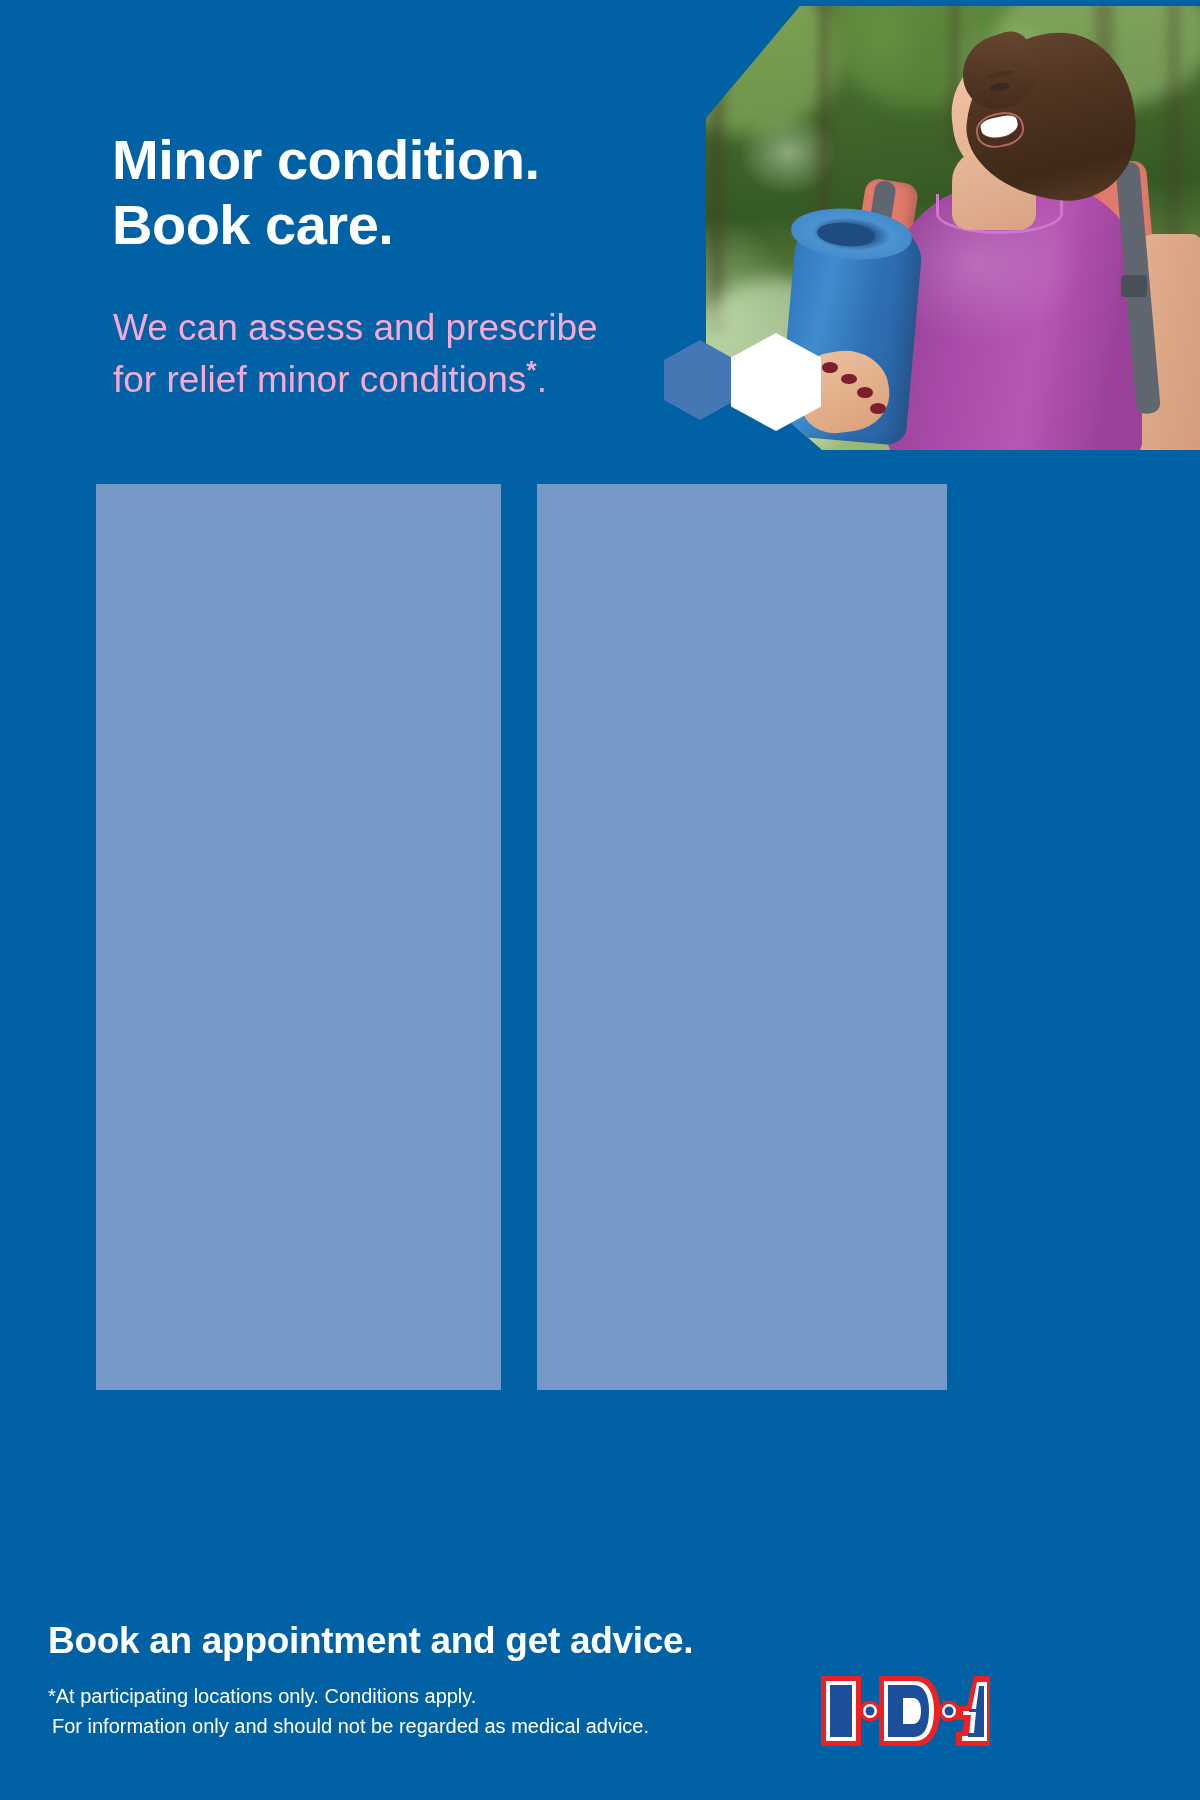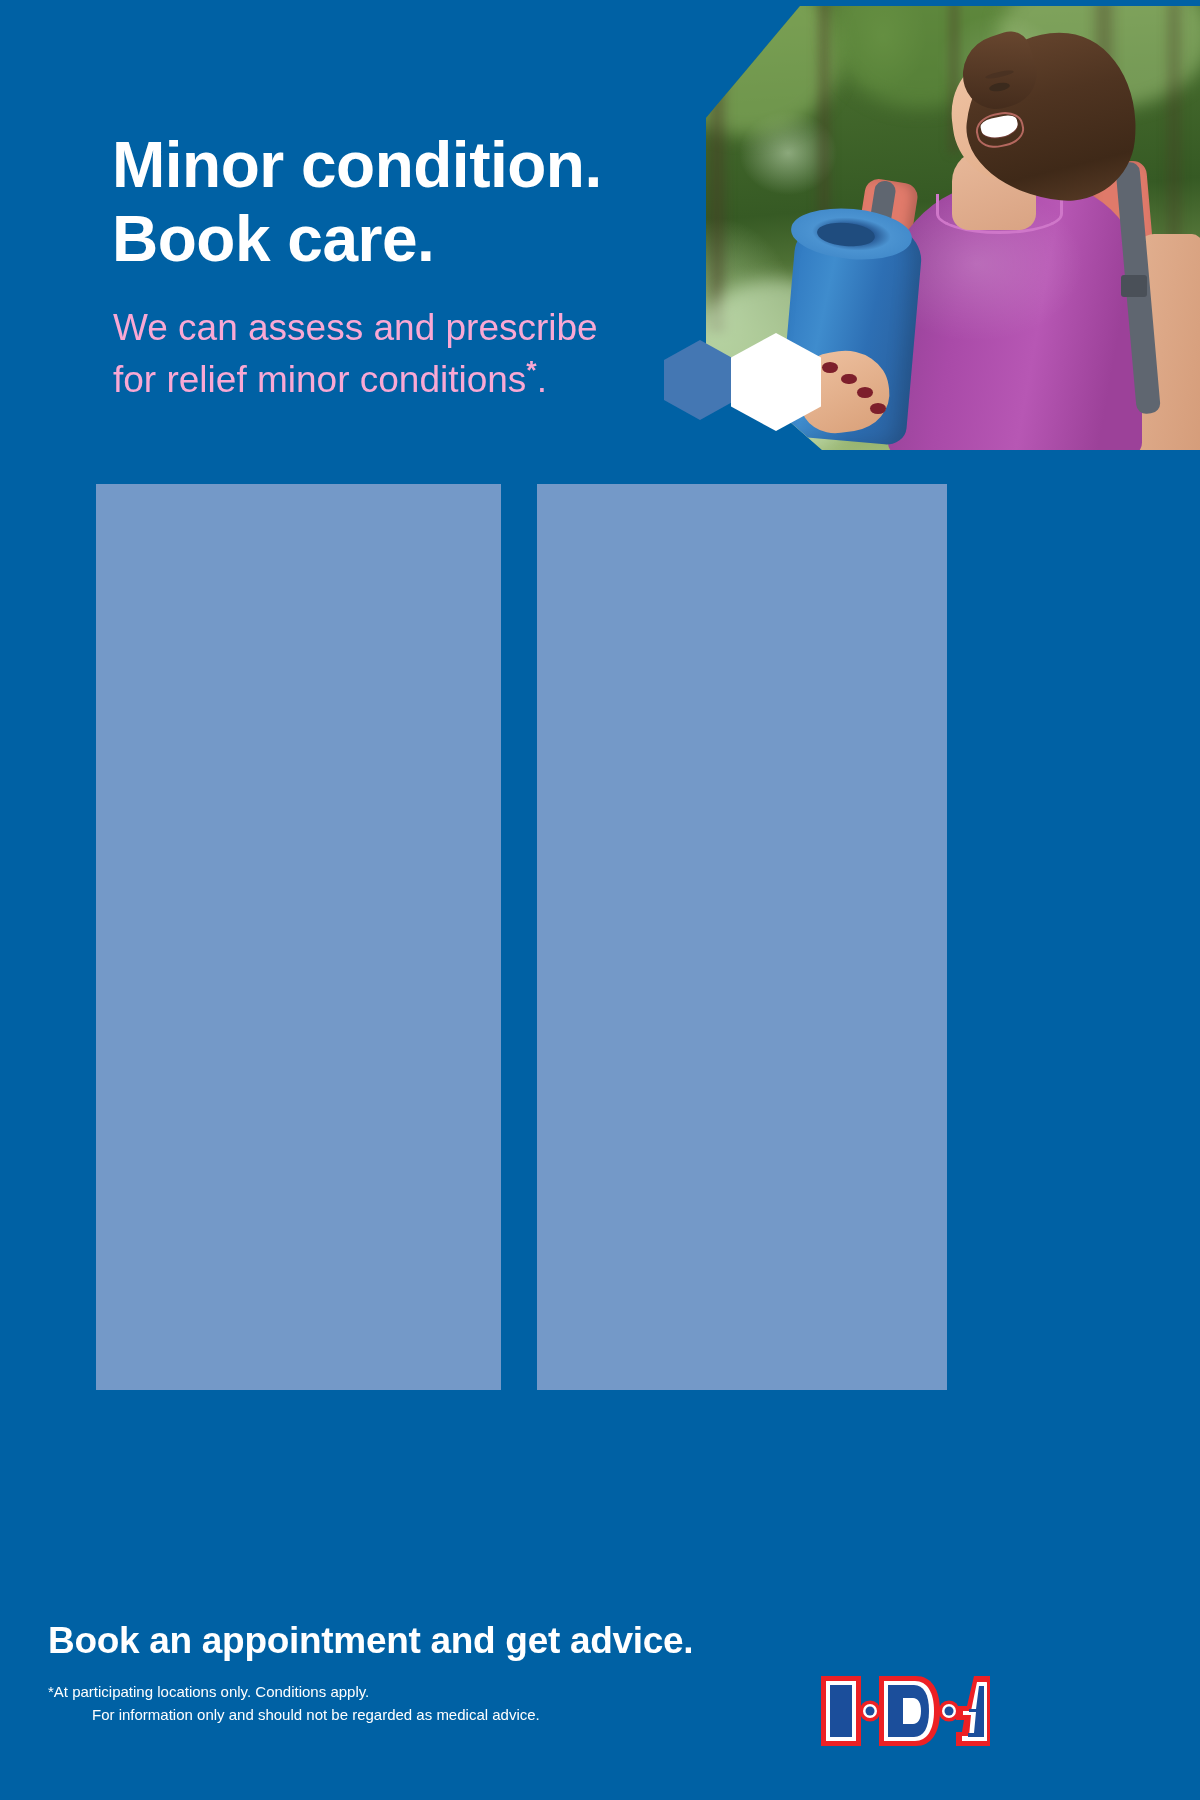--- a/index.html
+++ b/index.html
@@ -150,21 +150,21 @@
     position:absolute;
     -webkit-clip-path: polygon(50% 0%, 100% 25%, 100% 75%, 50% 100%, 0% 75%, 0% 25%);
     clip-path: polygon(50% 0%, 100% 25%, 100% 75%, 50% 100%, 0% 75%, 0% 25%);
   }
   .hex-blue  { left:664px; top:340px; width:72px; height:80px; background:#4477B3; }
   .hex-white { left:731px; top:333px; width:90px; height:98px; background:#ffffff; }
 
   
   .headline {
     position:absolute; left:112px; top:128px;
-    font-size:64px; line-height:1.16;
+    font-size:56px; line-height:1.16;
     font-weight:700; color:#ffffff; letter-spacing:-.5px;
   }
   .subhead {
     position:absolute; left:113px; top:303px;
     font-size:37px; line-height:1.34;
     font-weight:400; color:#f9a8d4;
   }
   .subhead sup { font-size:.72em; font-weight:700; vertical-align:super; }
 
   
@@ -175,23 +175,23 @@
   .panel-left  { left:96px;  width:405px; }
   .panel-right { left:537px; width:410px; }
 
   
   .cta {
     position:absolute; left:48px; top:1620px;
     font-size:37px; font-weight:700; color:#ffffff; letter-spacing:-.3px;
   }
   .disclaimer {
     position:absolute; left:48px; top:1681px;
-    font-size:15px; line-height:1.52; color:#ffffff; font-weight:400;
-  }
-  .disclaimer .ln2 { padding-left:4px; display:block;margin-left:40px; }
+    font-size:20px; line-height:1.52; color:#ffffff; font-weight:400;
+  }
+  .disclaimer .ln2 { padding-left:4px; display:block; }
 
   
   .logo { position:absolute; left:818px; top:1672px; width:172px; height:78px; }
   .logo svg { display:block; width:100%; height:100%; }
 </style>
 </head>
 <body>
 
 <div class="poster">
 

